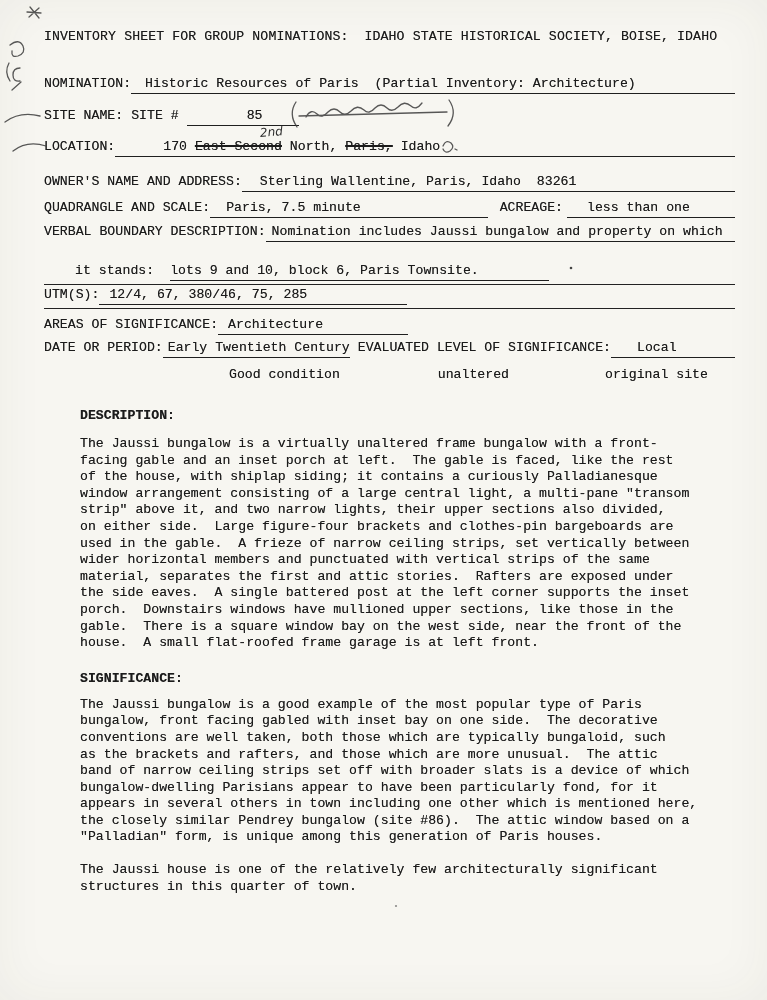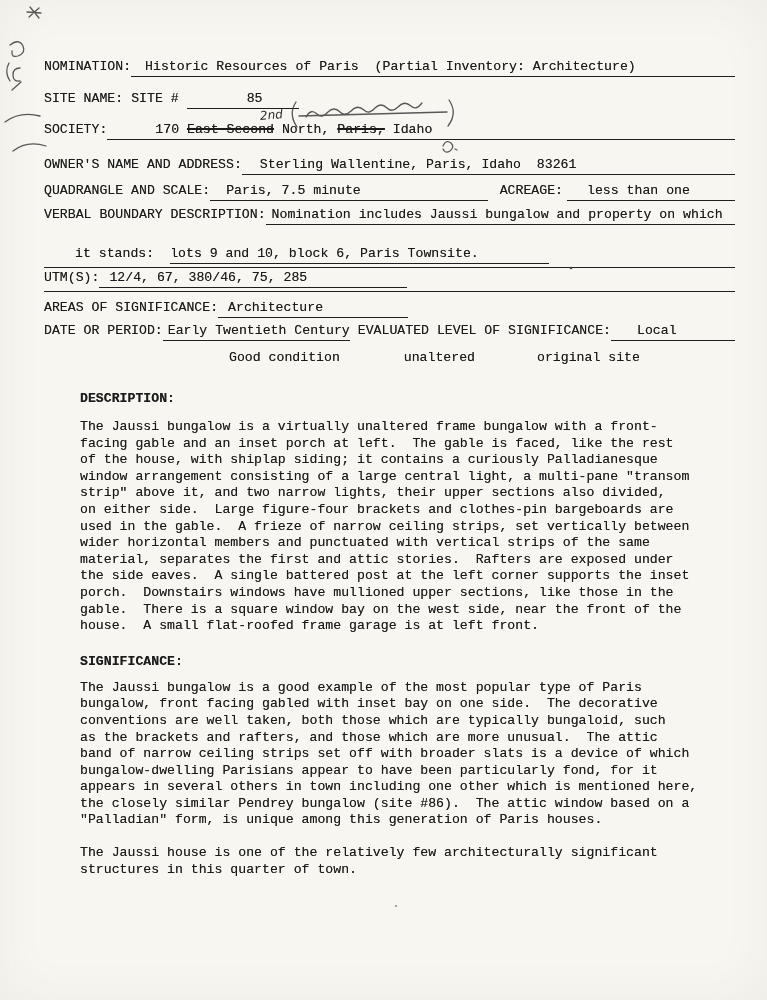--- a/index.html
+++ b/index.html
@@ -42,21 +42,21 @@
   .rule1 { margin-top:3px; }
   .rule2 { margin-top:3px; }
   .r-utm { margin-top:1px; }
   .r-utm .val { padding-left:10px; padding-right:100px; }
   .r-date { margin-top:4px; }
   .r-date .date-val { padding-left:5px; }
   .r-date .eval-lbl { margin-left:8px; }
   .r-date .eval-val { flex:1 1 auto; padding-left:26px; }
   .r-areas { margin-top:7px; }
   .r-areas .val { padding-left:10px; padding-right:85px; }
-  .r-cond { margin-top:8px; }
+  .r-cond { margin-top:8px;gap:34px; }
   .r-cond .c1 { margin-left:185px; }
   .r-cond .c2 { margin-left:64px; }
   .r-cond .c3 { margin-left:62px; }
 
   .sect-heading { margin-left:36px; font-size:13.2px; line-height:17px;
                   text-shadow:0 0 0.4px rgba(0,0,0,0.55);font-weight:bold; }
   .desc-heading { margin-top:24px; }
   .sig-heading  { margin-top:18px; }
   .para { margin-left:36px; width:624px; font-size:13.2px; line-height:16.6px;
           white-space:pre-wrap; text-shadow:0 0 0.4px rgba(0,0,0,0.55); }
@@ -70,34 +70,35 @@
             font-size:12px; color:#2e2e2e; transform:rotate(-5deg);
             text-shadow:none; }
 </style>
 </head>
 <body>
 
 <div class="page">
 
   <div class="content">
 
+    <div class="hdr">INVENTORY SHEET FOR GROUP NOMINATIONS:  IDAHO STATE HISTORICAL SOCIETY, BOISE, IDAHO</div>
 
     <div class="frow r-nomination">
       <span class="lbl">NOMINATION:</span>
       <span class="val fill">Historic Resources of Paris  (Partial Inventory: Architecture)</span>
     </div>
 
     <div class="frow r-site">
       <span class="lbl">SITE NAME:</span>
       <span class="lbl siteno-lbl">SITE #</span>
       <span class="val siteno-val">85</span>
     </div>
 
     <div class="frow r-location">
-      <span class="lbl">SOCIETY:</span>
+      <span class="lbl">LOCATION:</span>
       <span class="val fill"><span>170 </span><span class="strike">East Second</span><span> North, </span><span class="strike">Paris,</span><span> Idaho</span></span>
       <span class="hw-2nd">2nd</span>
     </div>
 
     <div class="frow r-owner">
       <span class="lbl">OWNER'S NAME AND ADDRESS:</span>
       <span class="val fill">Sterling Wallentine, Paris, Idaho  83261</span>
     </div>
 
     <div class="frow r-quad">

